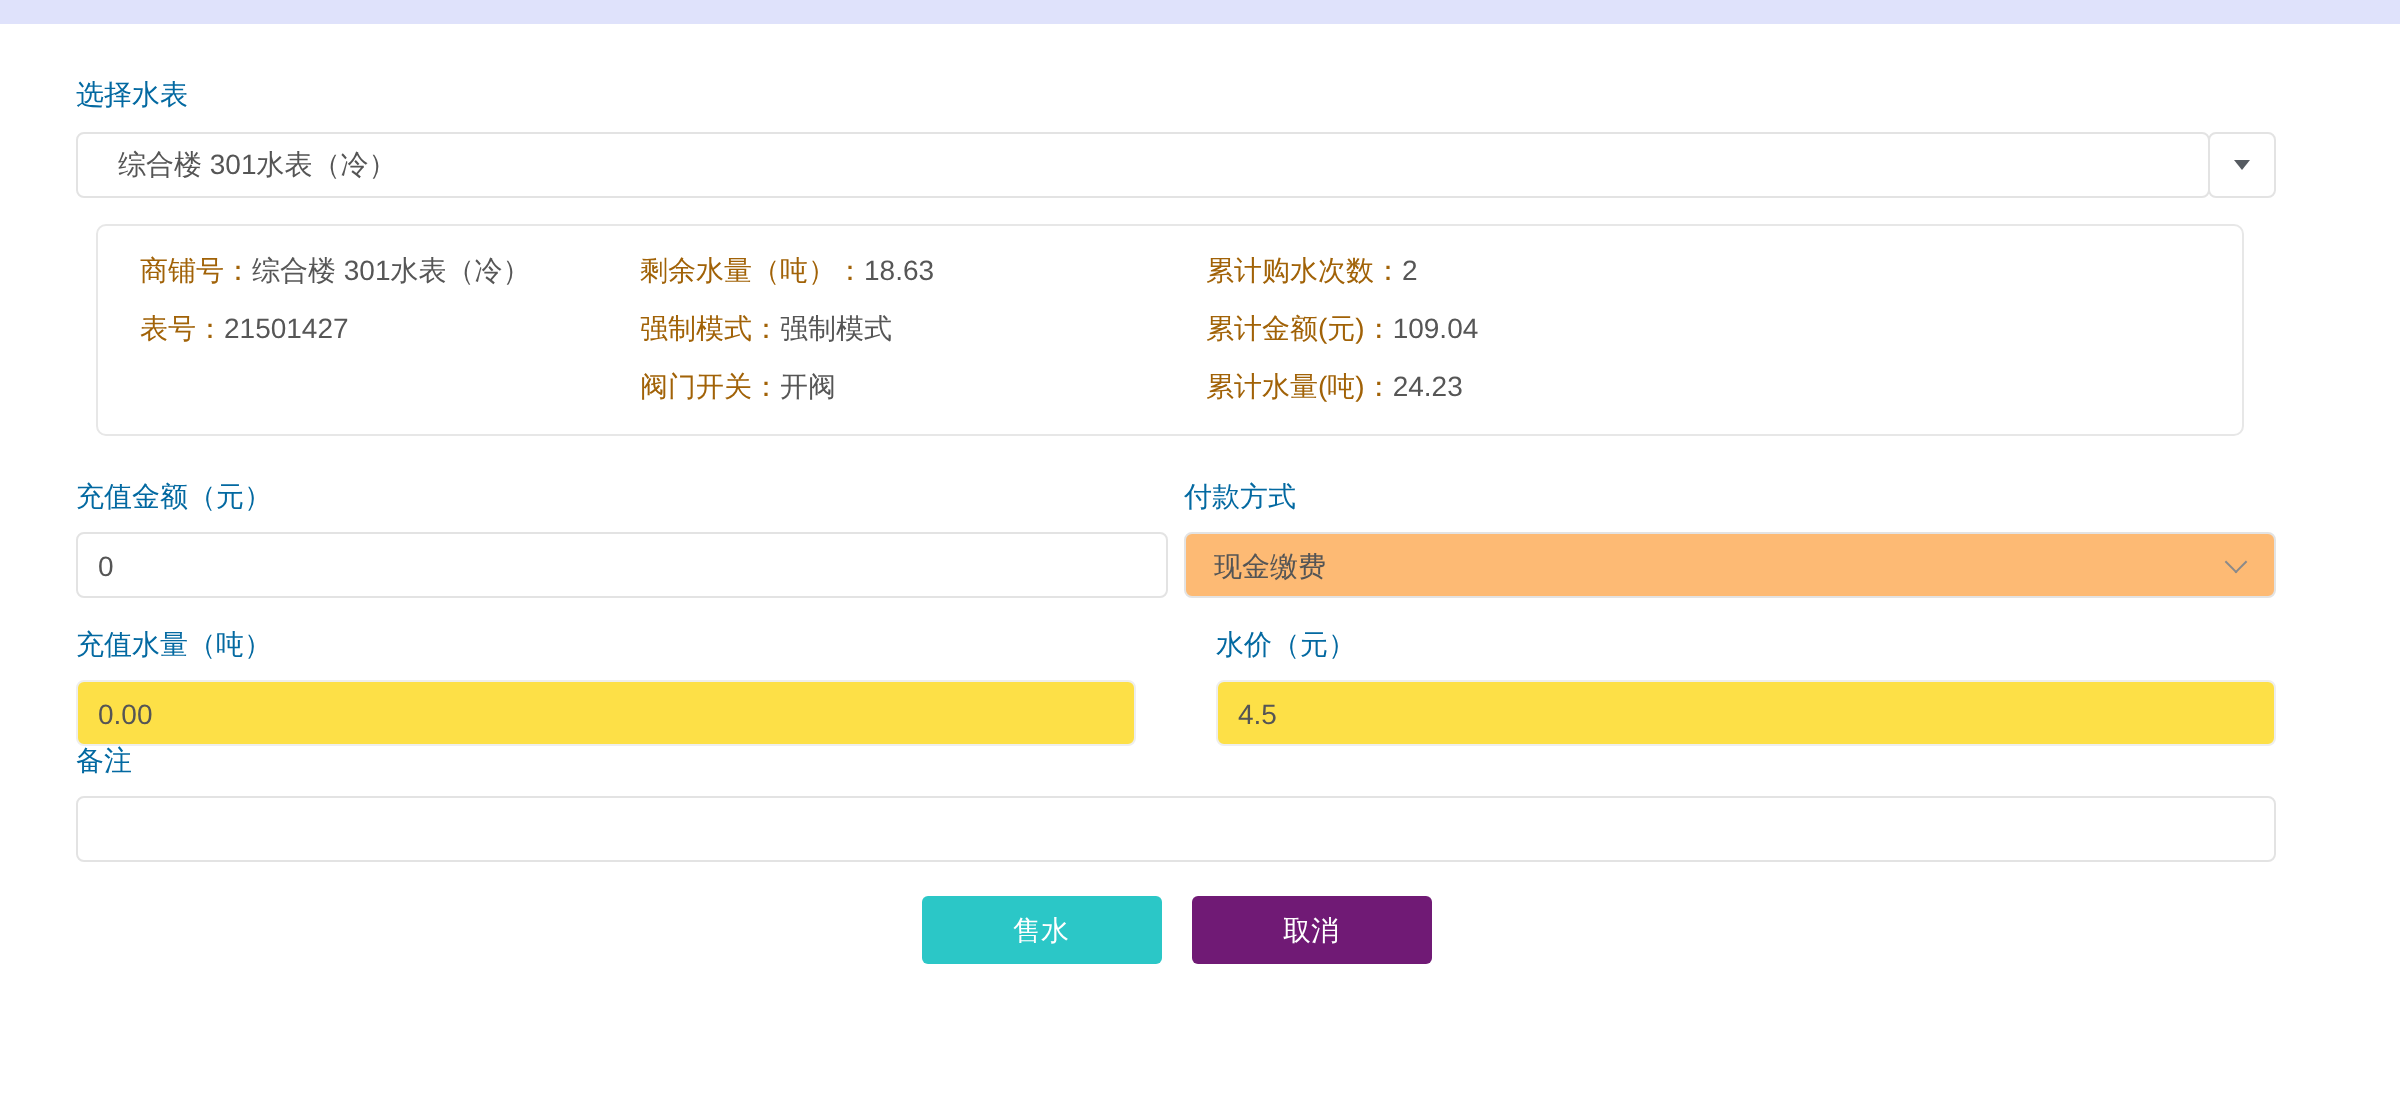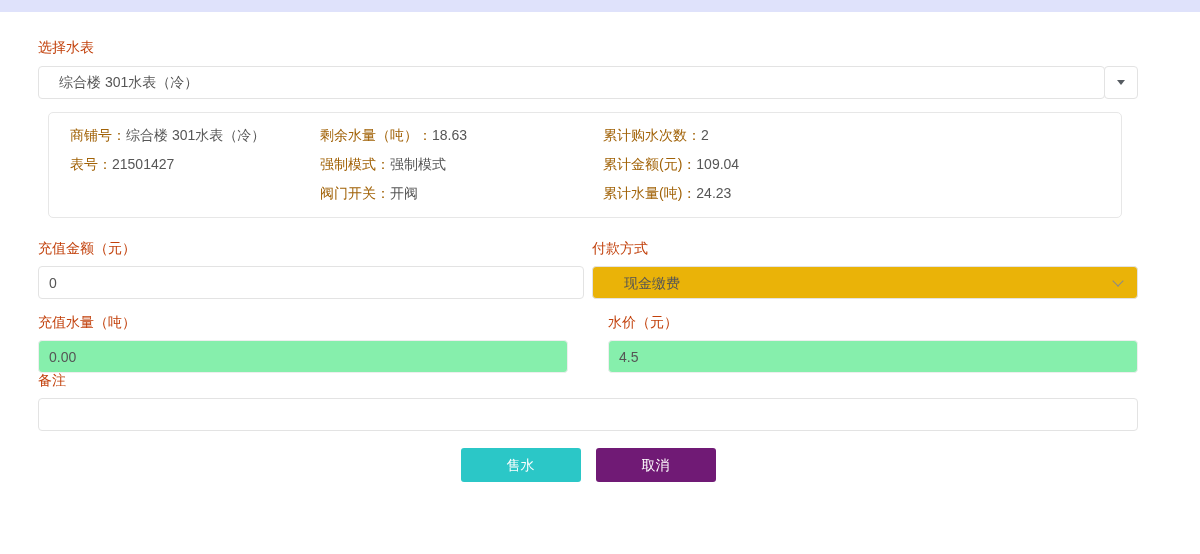--- a/index.html
+++ b/index.html
@@ -7,21 +7,21 @@
   body {
     width: 1200px; height: 554px;
     background: #ffffff;
     font-family: "Liberation Sans", "DejaVu Sans", sans-serif;
     overflow: hidden;
   }
   .topbar { height: 12px; background: #dfe2fb; }
   .content { padding: 0 62px 0 38px; }
 
   .f-label {
-    font-size: 14px; line-height: 14px; color: #c2410c;
+    font-size: 14px; line-height: 14px; color: #0369a1;
     display: block;
   }
   .label-1 { margin-top: 28px; }
 
   
   .select2 { display: flex; height: 33px; margin-top: 12px; }
   .select2-main {
     flex: 1; background: #fff;
     border: 1px solid #e3e3e3; border-radius: 4px;
     display: flex; align-items: center;
@@ -58,29 +58,29 @@
   .row-3 { margin-top: 16px; gap: 40px; }
   .field-grid .f-label, .remark-label { margin-bottom: 11px; }
   .remark-label { }
 
   .text-input {
     width: 100%; height: 33px;
     border: 1px solid #e3e3e3; border-radius: 4px;
     padding: 0 10px; font-size: 14px; color: #555;
     background: #fff; font-family: inherit; outline: none;
   }
-  .text-input:disabled { background: #86efac; border-color: #eeeeee; color: #555; }
+  .text-input:disabled { background: #fde047; border-color: #eeeeee; color: #555; }
 
   .select-wrap { position: relative; }
   select.payment {
     appearance: none; -webkit-appearance: none; -moz-appearance: none;
     width: 100%; height: 33px;
     border: 1px solid #e3e3e3; border-radius: 4px;
-    padding: 0 31px; font-size: 14px; color: #555;
-    background: #eab308; font-family: inherit; outline: none;
+    padding: 0 14px; font-size: 14px; color: #555;
+    background: #fdba74; font-family: inherit; outline: none;
   }
   .chevron-down {
     position: absolute; right: 16px; top: 11px;
     width: 8px; height: 8px; pointer-events: none;
     border-right: 1.5px solid #8a8a8a; border-bottom: 1.5px solid #8a8a8a;
     transform: rotate(45deg);
   }
 
   
   .btn-row { display: flex; justify-content: center; gap: 15px; margin-top: 17px; }

